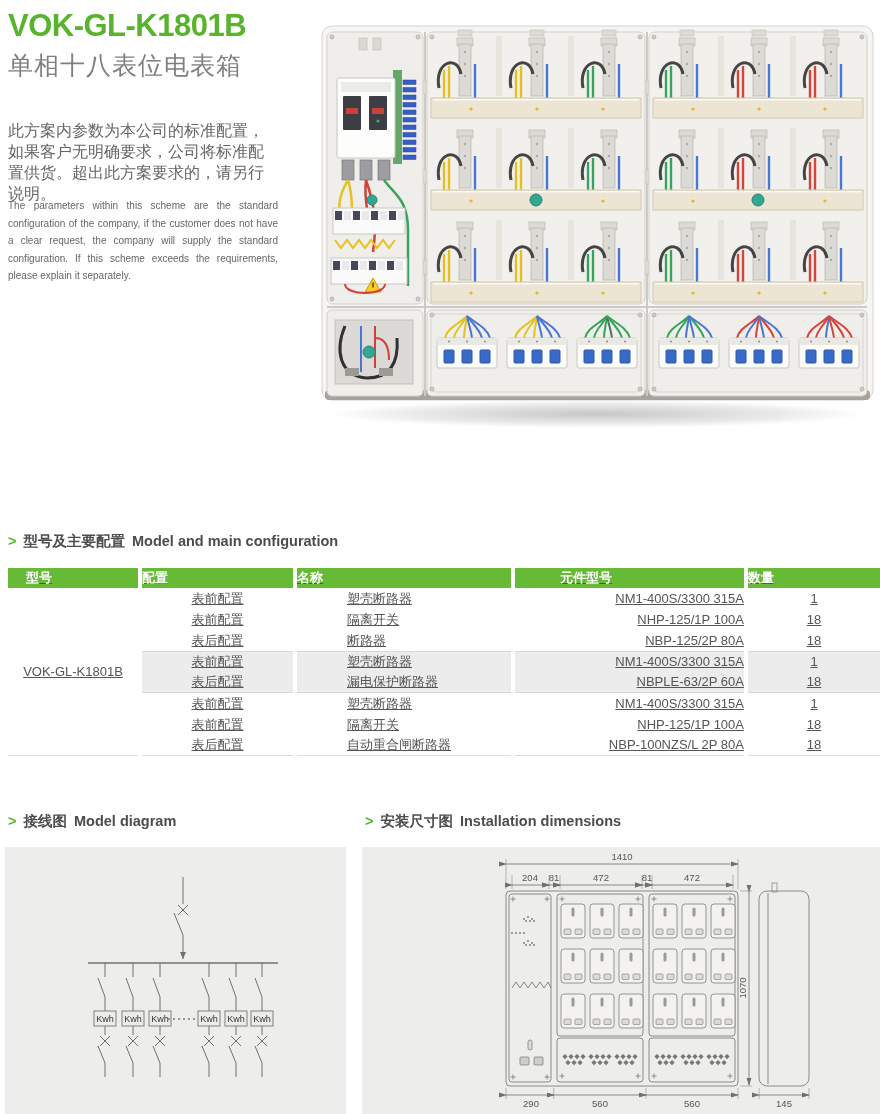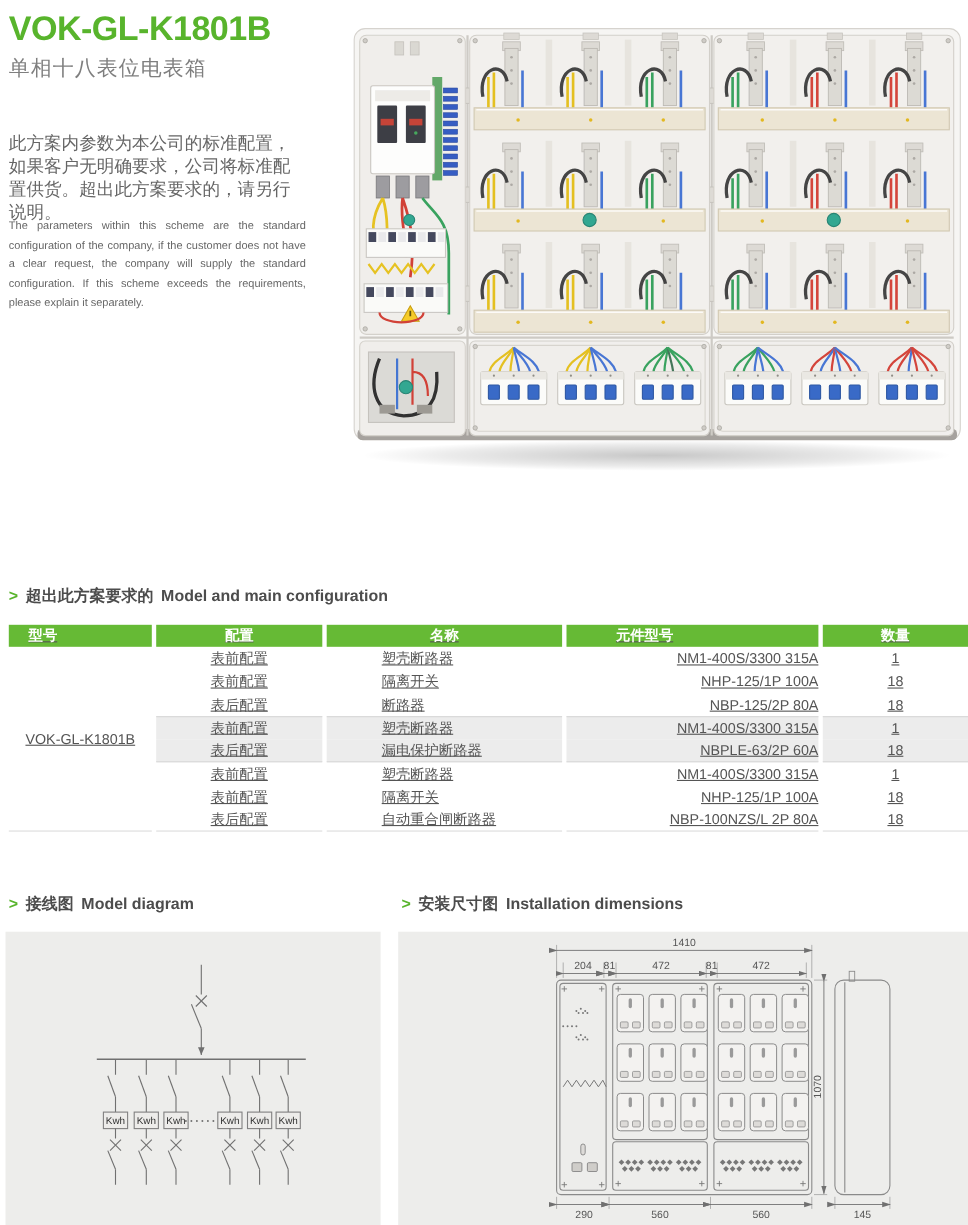--- a/index.html
+++ b/index.html
@@ -1,38 +1,38 @@
 <!DOCTYPE html>
 <html><head>
 <meta charset="utf-8">
 <style>
   html,body{margin:0;padding:0;background:#fff;}
   body{width:880px;height:1114px;font-family:"Liberation Sans",sans-serif;position:relative;overflow:hidden;}
   .page{position:relative;width:730px;height:1114px;background:#fff;}
 
   .title{position:absolute;left:8px;top:8px;font-size:31px;font-weight:bold;letter-spacing:-0.5px;color:#58b42c;}
-  .subtitle{position:absolute;left:8px;top:49px;font-size:19px;color:#7f7f7f;letter-spacing:1px;}
+  .subtitle{position:absolute;left:8px;top:49px;font-size:25px;color:#7f7f7f;letter-spacing:1px;}
   .para-cn{position:absolute;left:8px;top:120px;width:256px;font-size:16px;line-height:21px;color:#666;text-align:justify;}
   .para-en{position:absolute;left:8px;top:197px;width:270px;font-size:10px;line-height:17.5px;color:#666;text-align:justify;}
 
   .photo{position:absolute;left:315px;top:20px;width:565px;height:425px;}
 
   .sec-head{position:absolute;display:flex;align-items:baseline;gap:7px;font-size:14.5px;font-weight:bold;color:#4c4c4c;white-space:nowrap;}
   .sec-head .arr{color:#58b42c;font-weight:bold;}
   #sec1{left:8px;top:532px;}
   #sec2{left:8px;top:812px;}
   #sec3{left:365px;top:812px;}
 
   .cfg-table{position:absolute;left:8px;top:568px;display:grid;
     grid-template-columns:130px 151px 214px 229px 132px;
     grid-template-rows:20px repeat(8,21px);column-gap:4px;font-size:13px;color:#555;text-decoration:underline;}
   .th{background:#66ba35;color:#fff;font-weight:bold;line-height:20px;grid-row:1;}
   .c1{grid-column:1}.c2{grid-column:2}.c3{grid-column:3}.c4{grid-column:4}.c5{grid-column:5}
   .th.c1{padding-left:18px;box-sizing:border-box;}
-  .th.c2,.th.c3,.th.c5{text-align:center;}
+  .th.c2,.th.c3,.th.c5{}
   .th.c4{padding-left:45px;box-sizing:border-box;}
   .td{line-height:21px;box-sizing:border-box;}
   .td.c2,.td.c5{text-align:center;}
   .td.c3{padding-left:50px;}
   .td.c4{padding-left:45px;text-align:right;}
   .r1{grid-row:2}.r2{grid-row:3}.r3{grid-row:4}.r4{grid-row:5}.r5{grid-row:6}.r6{grid-row:7}.r7{grid-row:8}.r8{grid-row:9}
   .band{background:#ececec;}
   .band-top{border-top:1px solid #d8d8d8;line-height:20px;}
   .band-bot{border-bottom:1px solid #d8d8d8;line-height:20px;}
   .last{border-bottom:1px solid #dcdcdc;line-height:20px;}
@@ -338,21 +338,21 @@
       <use href="#screw" x="117" y="369"></use>
         <use href="#screw" x="325" y="369"></use>
         <use href="#screw" x="339" y="369"></use>
         <use href="#screw" x="547" y="369"></use>
     </g>
     <rect x="7" y="6" width="551" height="374" rx="10" fill="#ffffff" opacity="0.05"></rect>
   </svg>
 
   <div class="sec-head" id="sec1">
     <span class="arr">&gt;</span>
-    <span>超出此方案要求的</span>
+    <span>型号及主要配置</span>
     <span>Model and main configuration</span>
   </div>
 
   <div class="cfg-table">
     <div class="th c1">型号</div>
     <div class="th c2">配置</div>
     <div class="th c3">名称</div>
     <div class="th c4">元件型号</div>
     <div class="th c5">数量</div>
 

